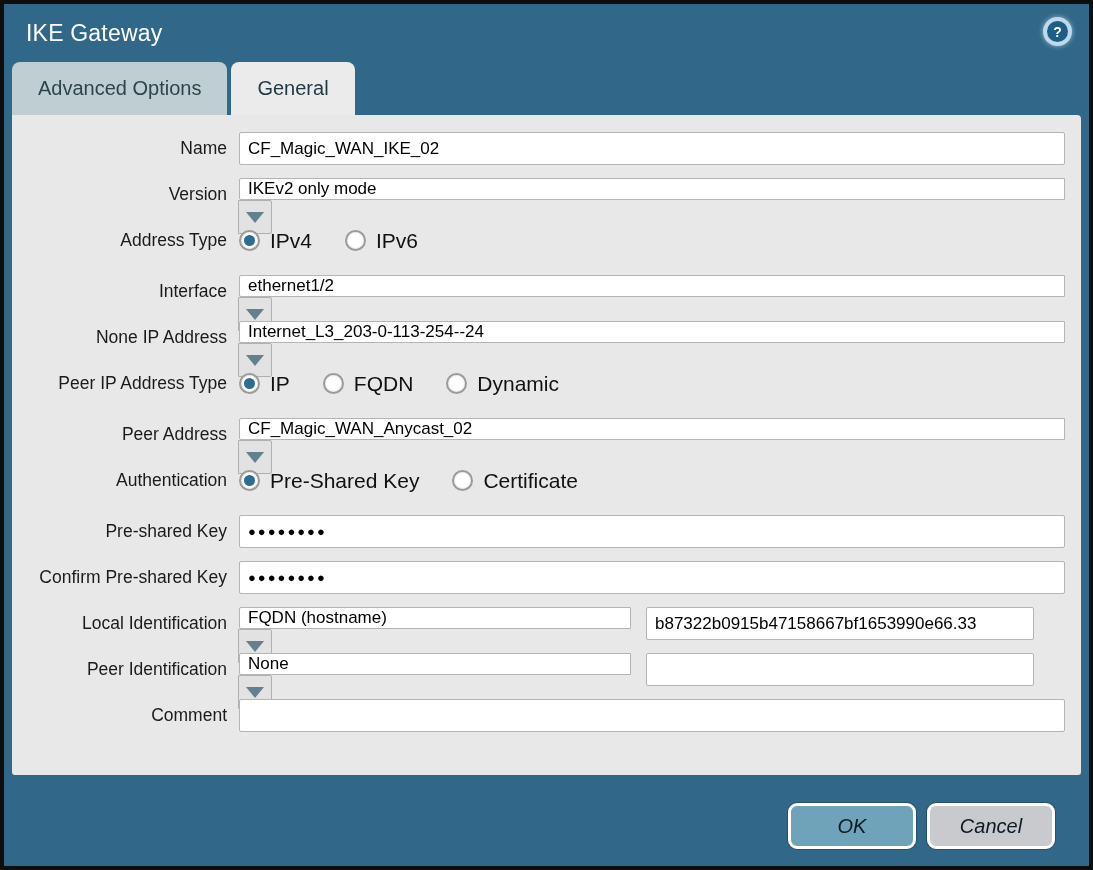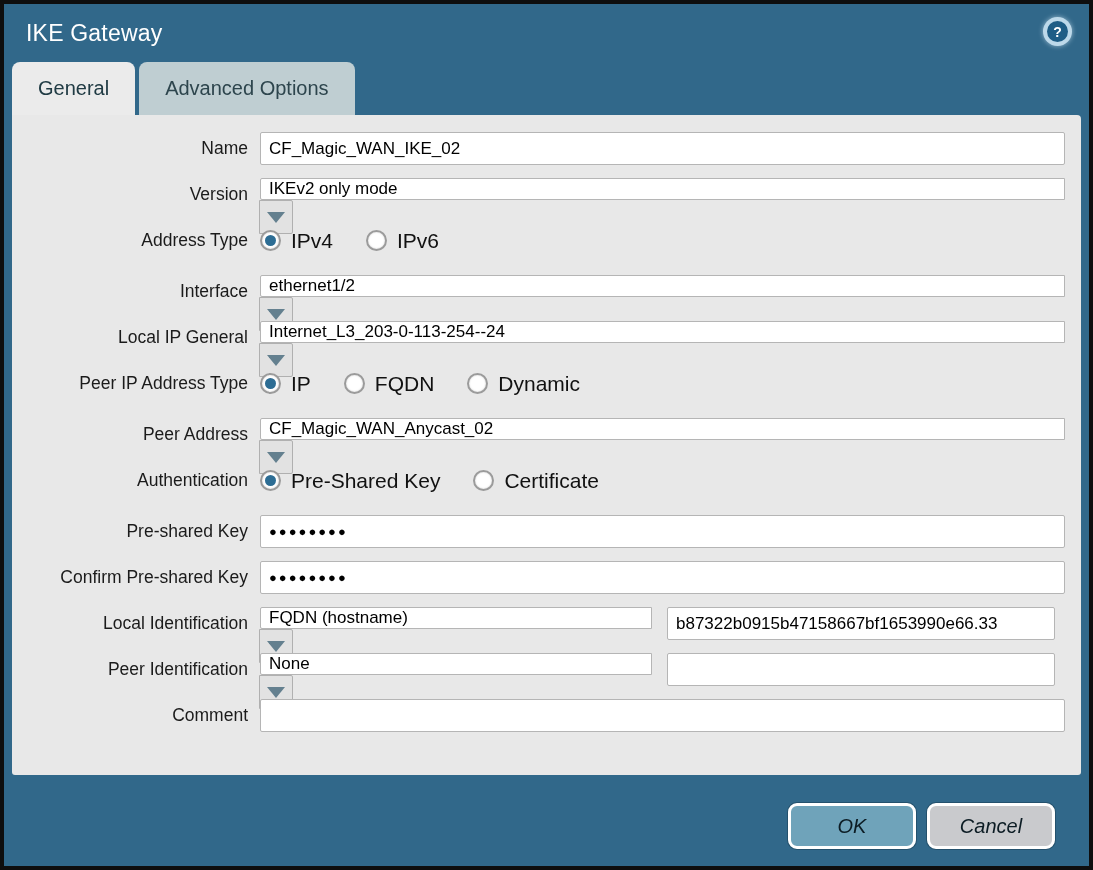--- a/index.html
+++ b/index.html
@@ -65,21 +65,21 @@
     border-radius:0 4px 3px 3px;
     padding-top:17px;
   }
   .row {
     display:flex; align-items:center;
     height:33px;
     margin-bottom:13px;
   }
   .row.radio-row { margin-top:3px; margin-bottom:18px; }
   .label {
-    width:248px;
+    width:227px;
     text-align:right;
     padding-right:12px;
     font-size:17.5px;
     color:#1b1b1b;
     white-space:nowrap;
   }
   .field {
     flex:1;
     margin-right:16px;
     display:flex; align-items:center;
@@ -174,26 +174,26 @@
 <div class="dialog">
 
   <div class="titlebar">
     <div class="title">IKE Gateway</div>
     <div class="help">
       <div class="help-inner">?</div>
     </div>
   </div>
 
   <div class="tabs">
+    <div class="tab inactive">
+      <span>Advanced Options</span>
+    </div>
     <div class="tab active">
       <span>General</span>
     </div>
-    <div class="tab inactive">
-      <span>Advanced Options</span>
-    </div>
   </div>
 
   <div class="panel">
 
     <div class="row">
       <div class="label">Name</div>
       <div class="field">
         <input class="tbox" type="text" value="CF_Magic_WAN_IKE_02" style="">
       </div>
     </div>
@@ -232,21 +232,21 @@
         <div class="dd">
           <input class="tbox" type="text" value="ethernet1/2" style="">
           <div class="dd-btn">
             <div class="tri"></div>
           </div>
         </div>
       </div>
     </div>
 
     <div class="row">
-      <div class="label">Local IP General</div>
+      <div class="label">None IP Address</div>
       <div class="field">
         <div class="dd">
           <input class="tbox" type="text" value="Internet_L3_203-0-113-254--24" style="">
           <div class="dd-btn">
             <div class="tri"></div>
           </div>
         </div>
       </div>
     </div>
 

